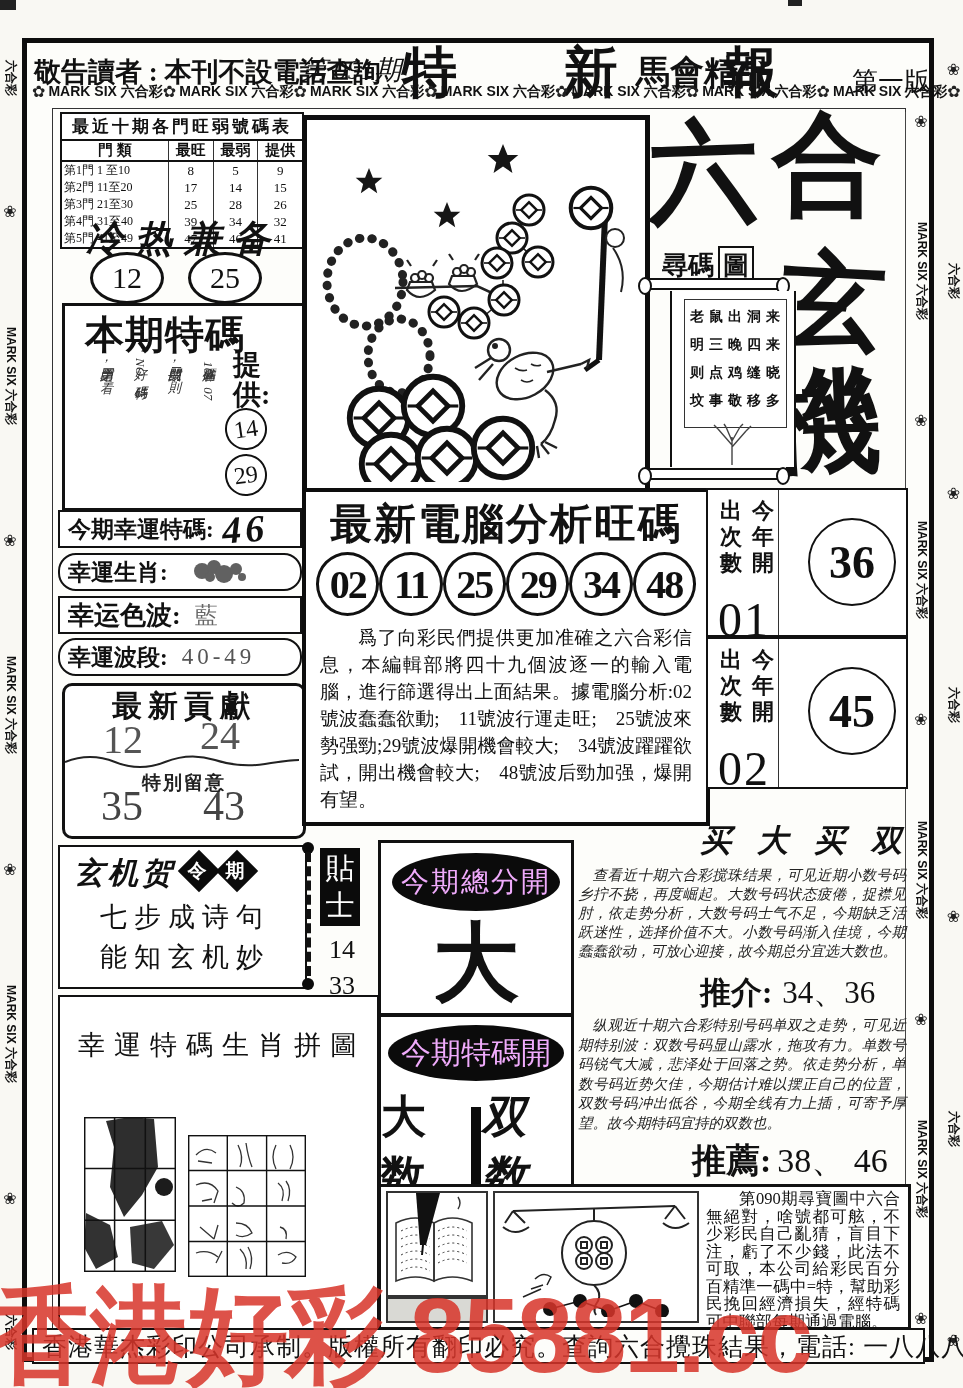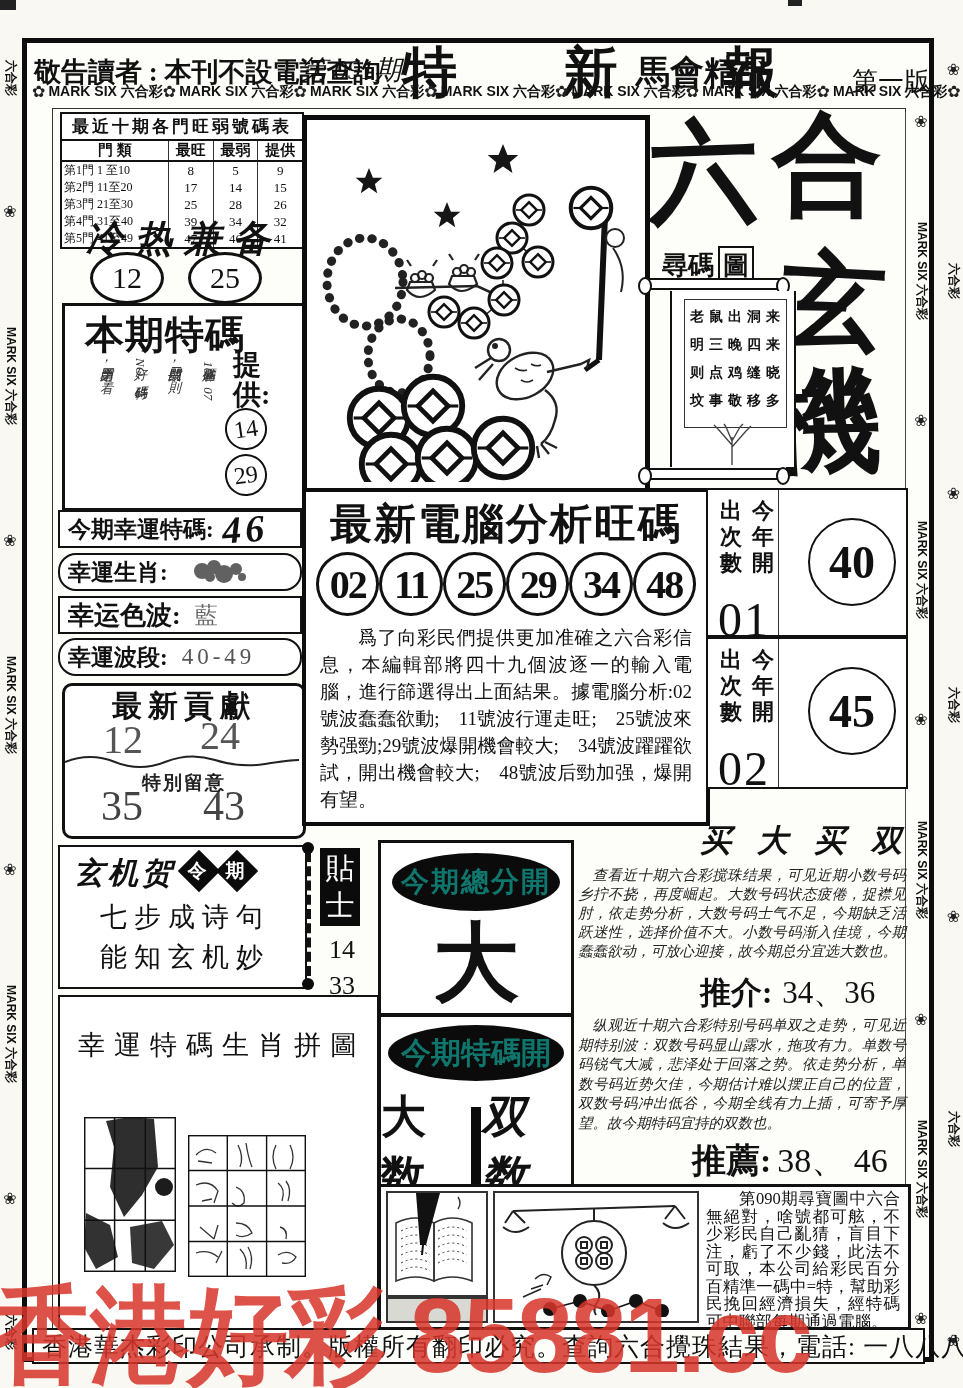--- a/index.html
+++ b/index.html
@@ -98,22 +98,22 @@
   .ycnum{position:absolute;left:10px;top:82px;font-size:48px;letter-spacing:2px;margin-top:20px;}
   .ycdiv{position:absolute;left:70px;top:0;height:100%;border-left:1px solid #333;}
   .yccirc{position:absolute;left:100px;top:28px;width:84px;height:84px;border:2.5px solid #111;border-radius:50%;
           display:flex;align-items:center;justify-content:center;font-size:46px;font-weight:600;}
   
   .bettl{left:700px;top:820px;font-size:31px;font-weight:700;font-style:italic;letter-spacing:26px;white-space:nowrap;}
   .handp{font-size:14.5px;line-height:19px;font-style:italic;color:#222;text-align:justify;text-indent:1em;margin:0;}
   .rec{font-size:31px;font-weight:700;white-space:nowrap;}
   
   .tobox{left:378px;top:840px;width:190px;height:170px;border:3px solid #111;background:#fff;}
-  .badge{position:absolute;left:50%;transform:translateX(-50%);background:#0b0b0b;color:#0f766e;border-radius:50%;
-         display:flex;align-items:center;justify-content:center;font-weight:700;white-space:nowrap;}
+  .badge{position:absolute;left:50%;transform:translateX(-50%);background:#0b0b0b;color:#f0abfc;border-radius:50%;
+         display:flex;align-items:center;justify-content:center;font-weight:400;white-space:nowrap;}
   .tobig{position:absolute;width:100%;text-align:center;top:62px;font-size:86px;font-weight:600;}
   .sobox{left:378px;top:1014px;width:190px;height:168px;border:3px solid #111;background:#fff;}
   .sorow{position:absolute;left:0;top:70px;width:100%;display:flex;align-items:center;justify-content:center;gap:0;}
   .soword{font-size:45px;font-weight:900;}
   .sobar{width:11px;height:80px;background:#0b0b0b;}
   
   .bot{left:378px;top:1184px;width:527px;height:140px;border:3px solid #111;background:#fff;}
   .bsub{position:absolute;border:2px solid #333;background:#fff;}
   .botp{position:absolute;left:325px;top:3px;width:194px;font-size:16.5px;line-height:17.5px;text-align:justify;text-indent:2em;margin:0;}
   
@@ -489,21 +489,21 @@
       <span class="anac">48</span>
     </div>
     <p class="abs anap">爲了向彩民們提供更加准確之六合彩信息，本編輯部將四十九個波逐一的輸入電腦，進行篩選得出上面結果。據電腦分析:02號波蠢蠢欲動;　11號波行運走旺;　25號波來勢强勁;29號波爆開機會較大;　34號波躍躍欲試，開出機會較大;　48號波后勁加强，爆開有望。</p>
   </div>
 
   <div class="abs ycbox" style="top:488px;height:145px;">
     <div class="yccol" style="left:10px;top:8px;">出次數</div>
     <div class="yccol" style="left:42px;top:8px;">今年開</div>
     <div class="ycnum">01</div>
     <div class="ycdiv"></div>
-    <div class="yccirc">40</div>
+    <div class="yccirc">36</div>
   </div>
   <div class="abs ycbox" style="top:637px;height:148px;">
     <div class="yccol" style="left:10px;top:8px;">出次數</div>
     <div class="yccol" style="left:42px;top:8px;">今年開</div>
     <div class="ycnum">02</div>
     <div class="ycdiv"></div>
     <div class="yccirc">45</div>
   </div>
 
   <div class="abs bettl">买大买双</div>

